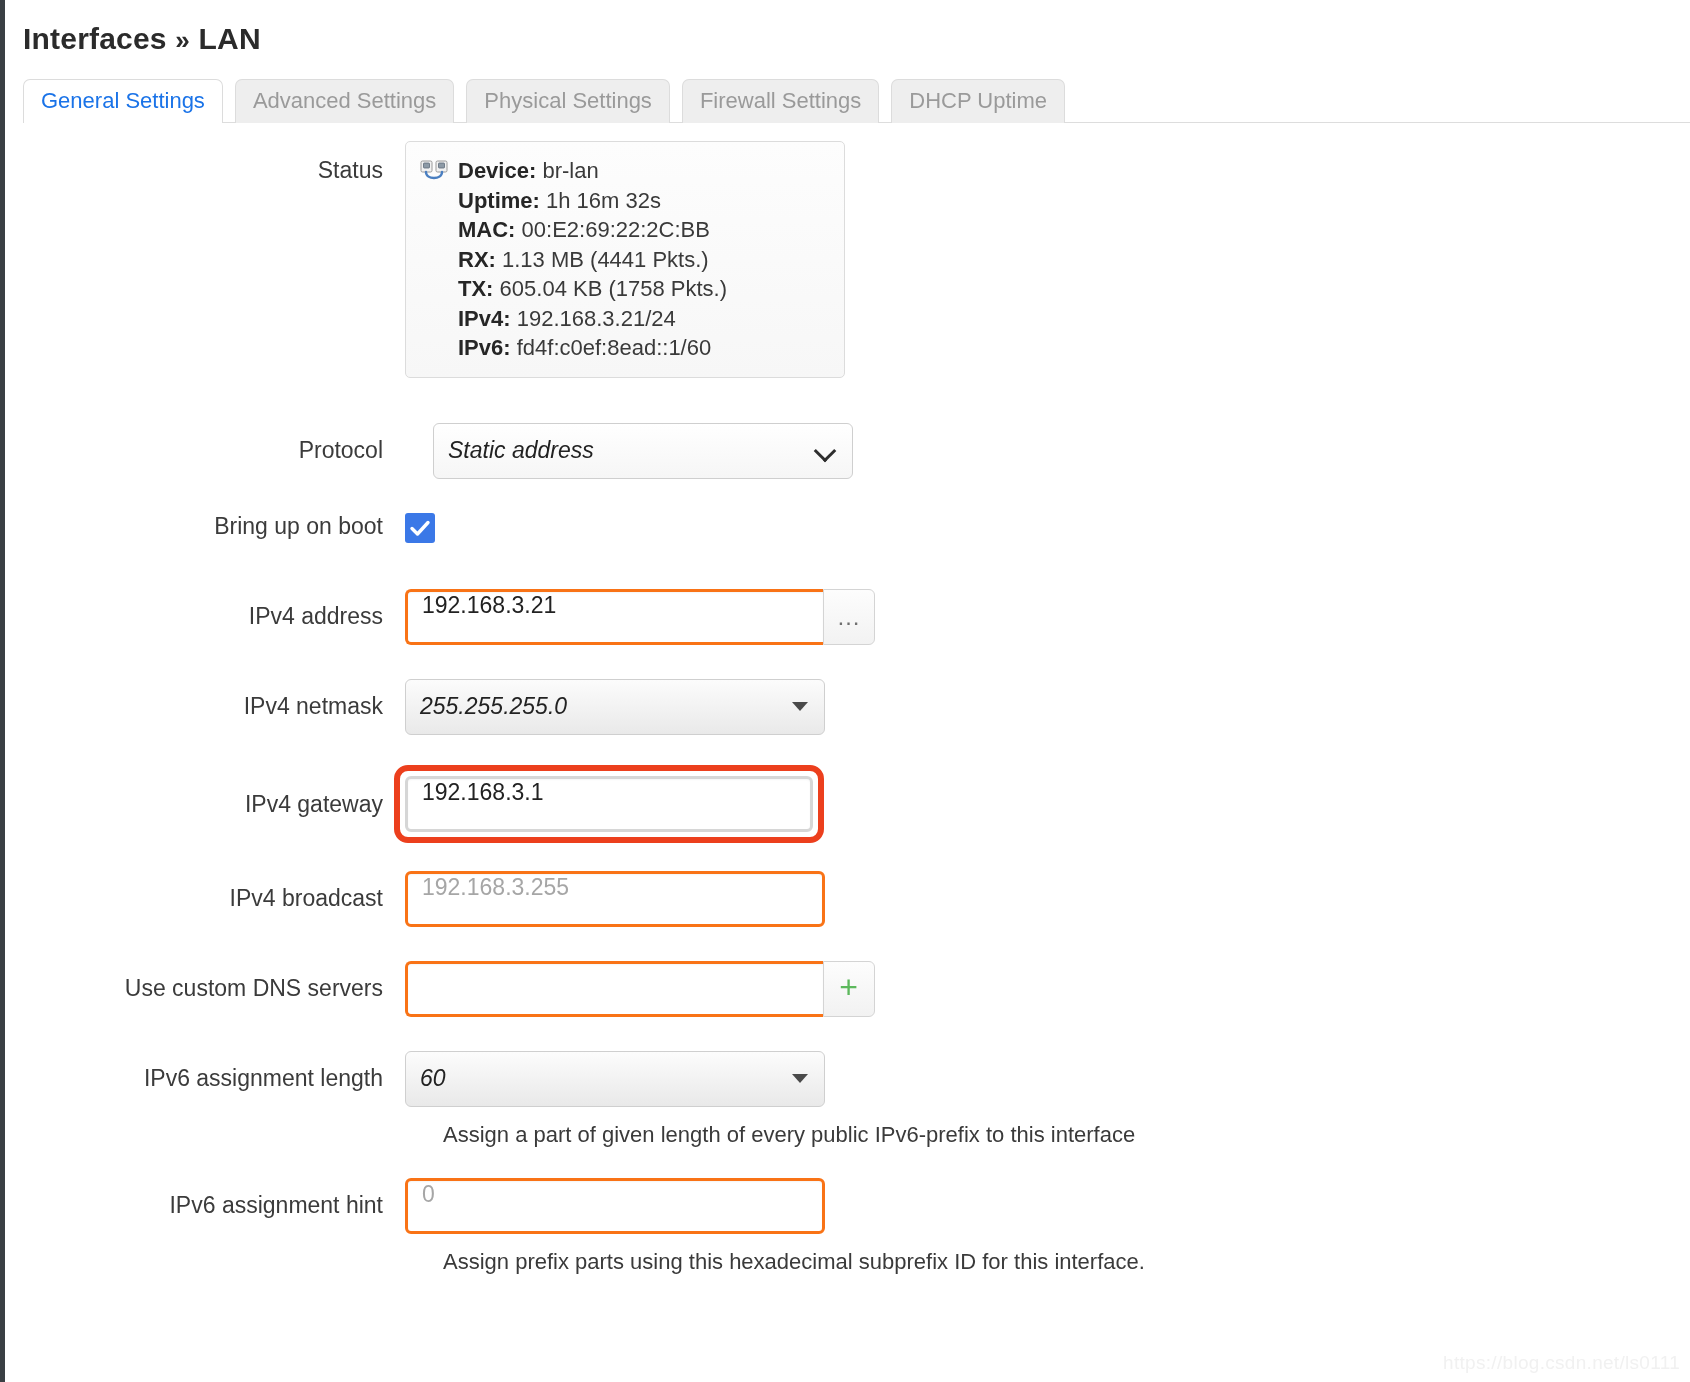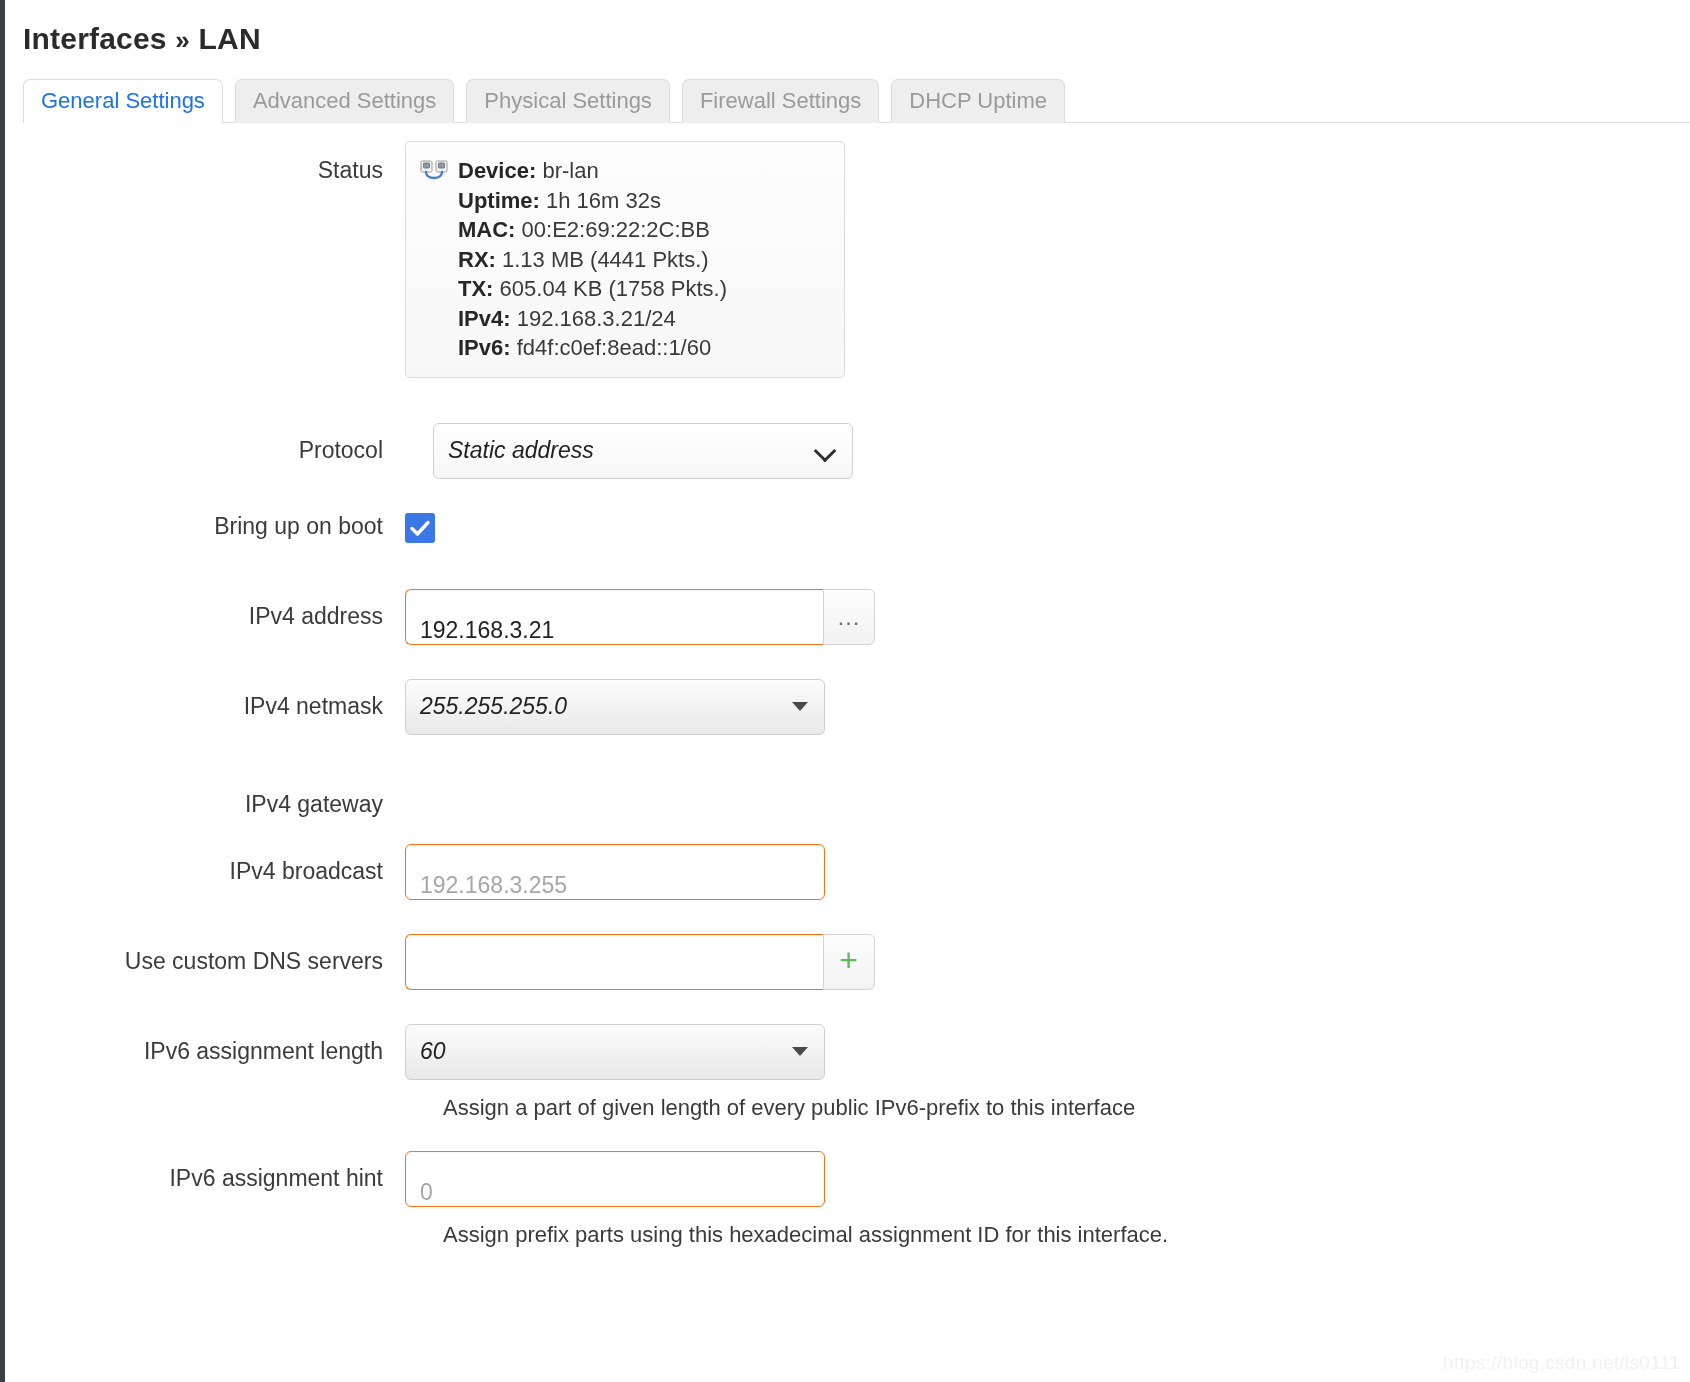--- a/index.html
+++ b/index.html
@@ -157,26 +157,26 @@
     left: 1px; top: 2px;
     width: 13px; height: 13px;
     border-right: 3px solid #2e2e2e;
     border-bottom: 3px solid #2e2e2e;
     transform: rotate(45deg);
   }
 
   .textinput {
     width: 420px;
     height: 56px;
-    border: 1px solid #f97316;
+    border: 3px solid #f97316;
     border-radius: 6px;
     background: #fff;
     padding: 0 14px;
     display: flex;
-    align-items: flex-end;
+    align-items: flex-start;
     box-shadow: inset 0 1px 2px rgba(0,0,0,0.045);
   }
   .textinput .ph { color: #a6a6a6; }
 
   
   .input-group {
     display: flex;
     align-items: stretch;
     width: 470px;
   }
@@ -355,20 +355,27 @@
       <div class="row-field">
         <div class="select">
           <span class="val">255.255.255.0</span>
           <span class="caret-down"></span>
         </div>
       </div>
     </div>
 
     <div class="row" style="margin-top:30px;">
       <div class="row-label" style="padding-top:28px;">IPv4 gateway</div>
+      <div class="row-field">
+        <div class="hl-wrap">
+          <div class="textinput">
+            <span>192.168.3.1</span>
+          </div>
+        </div>
+      </div>
     </div>
 
     <div class="row" style="margin-top:28px;">
       <div class="row-label" style="padding-top:16px;">IPv4 broadcast</div>
       <div class="row-field">
         <div class="textinput">
           <span class="ph">192.168.3.255</span>
         </div>
       </div>
     </div>
@@ -397,20 +404,20 @@
         <div class="help">Assign a part of given length of every public IPv6-prefix to this interface</div>
       </div>
     </div>
 
     <div class="row" style="margin-top:30px;">
       <div class="row-label" style="padding-top:16px;">IPv6 assignment hint</div>
       <div class="row-field">
         <div class="textinput">
           <span class="ph">0</span>
         </div>
-        <div class="help">Assign prefix parts using this hexadecimal assignment ID for this interface.</div>
+        <div class="help">Assign prefix parts using this hexadecimal subprefix ID for this interface.</div>
       </div>
     </div>
 
   </div>
 
   <div class="watermark">https://blog.csdn.net/ls0111</div>
 </div>
 
 </body></html>

